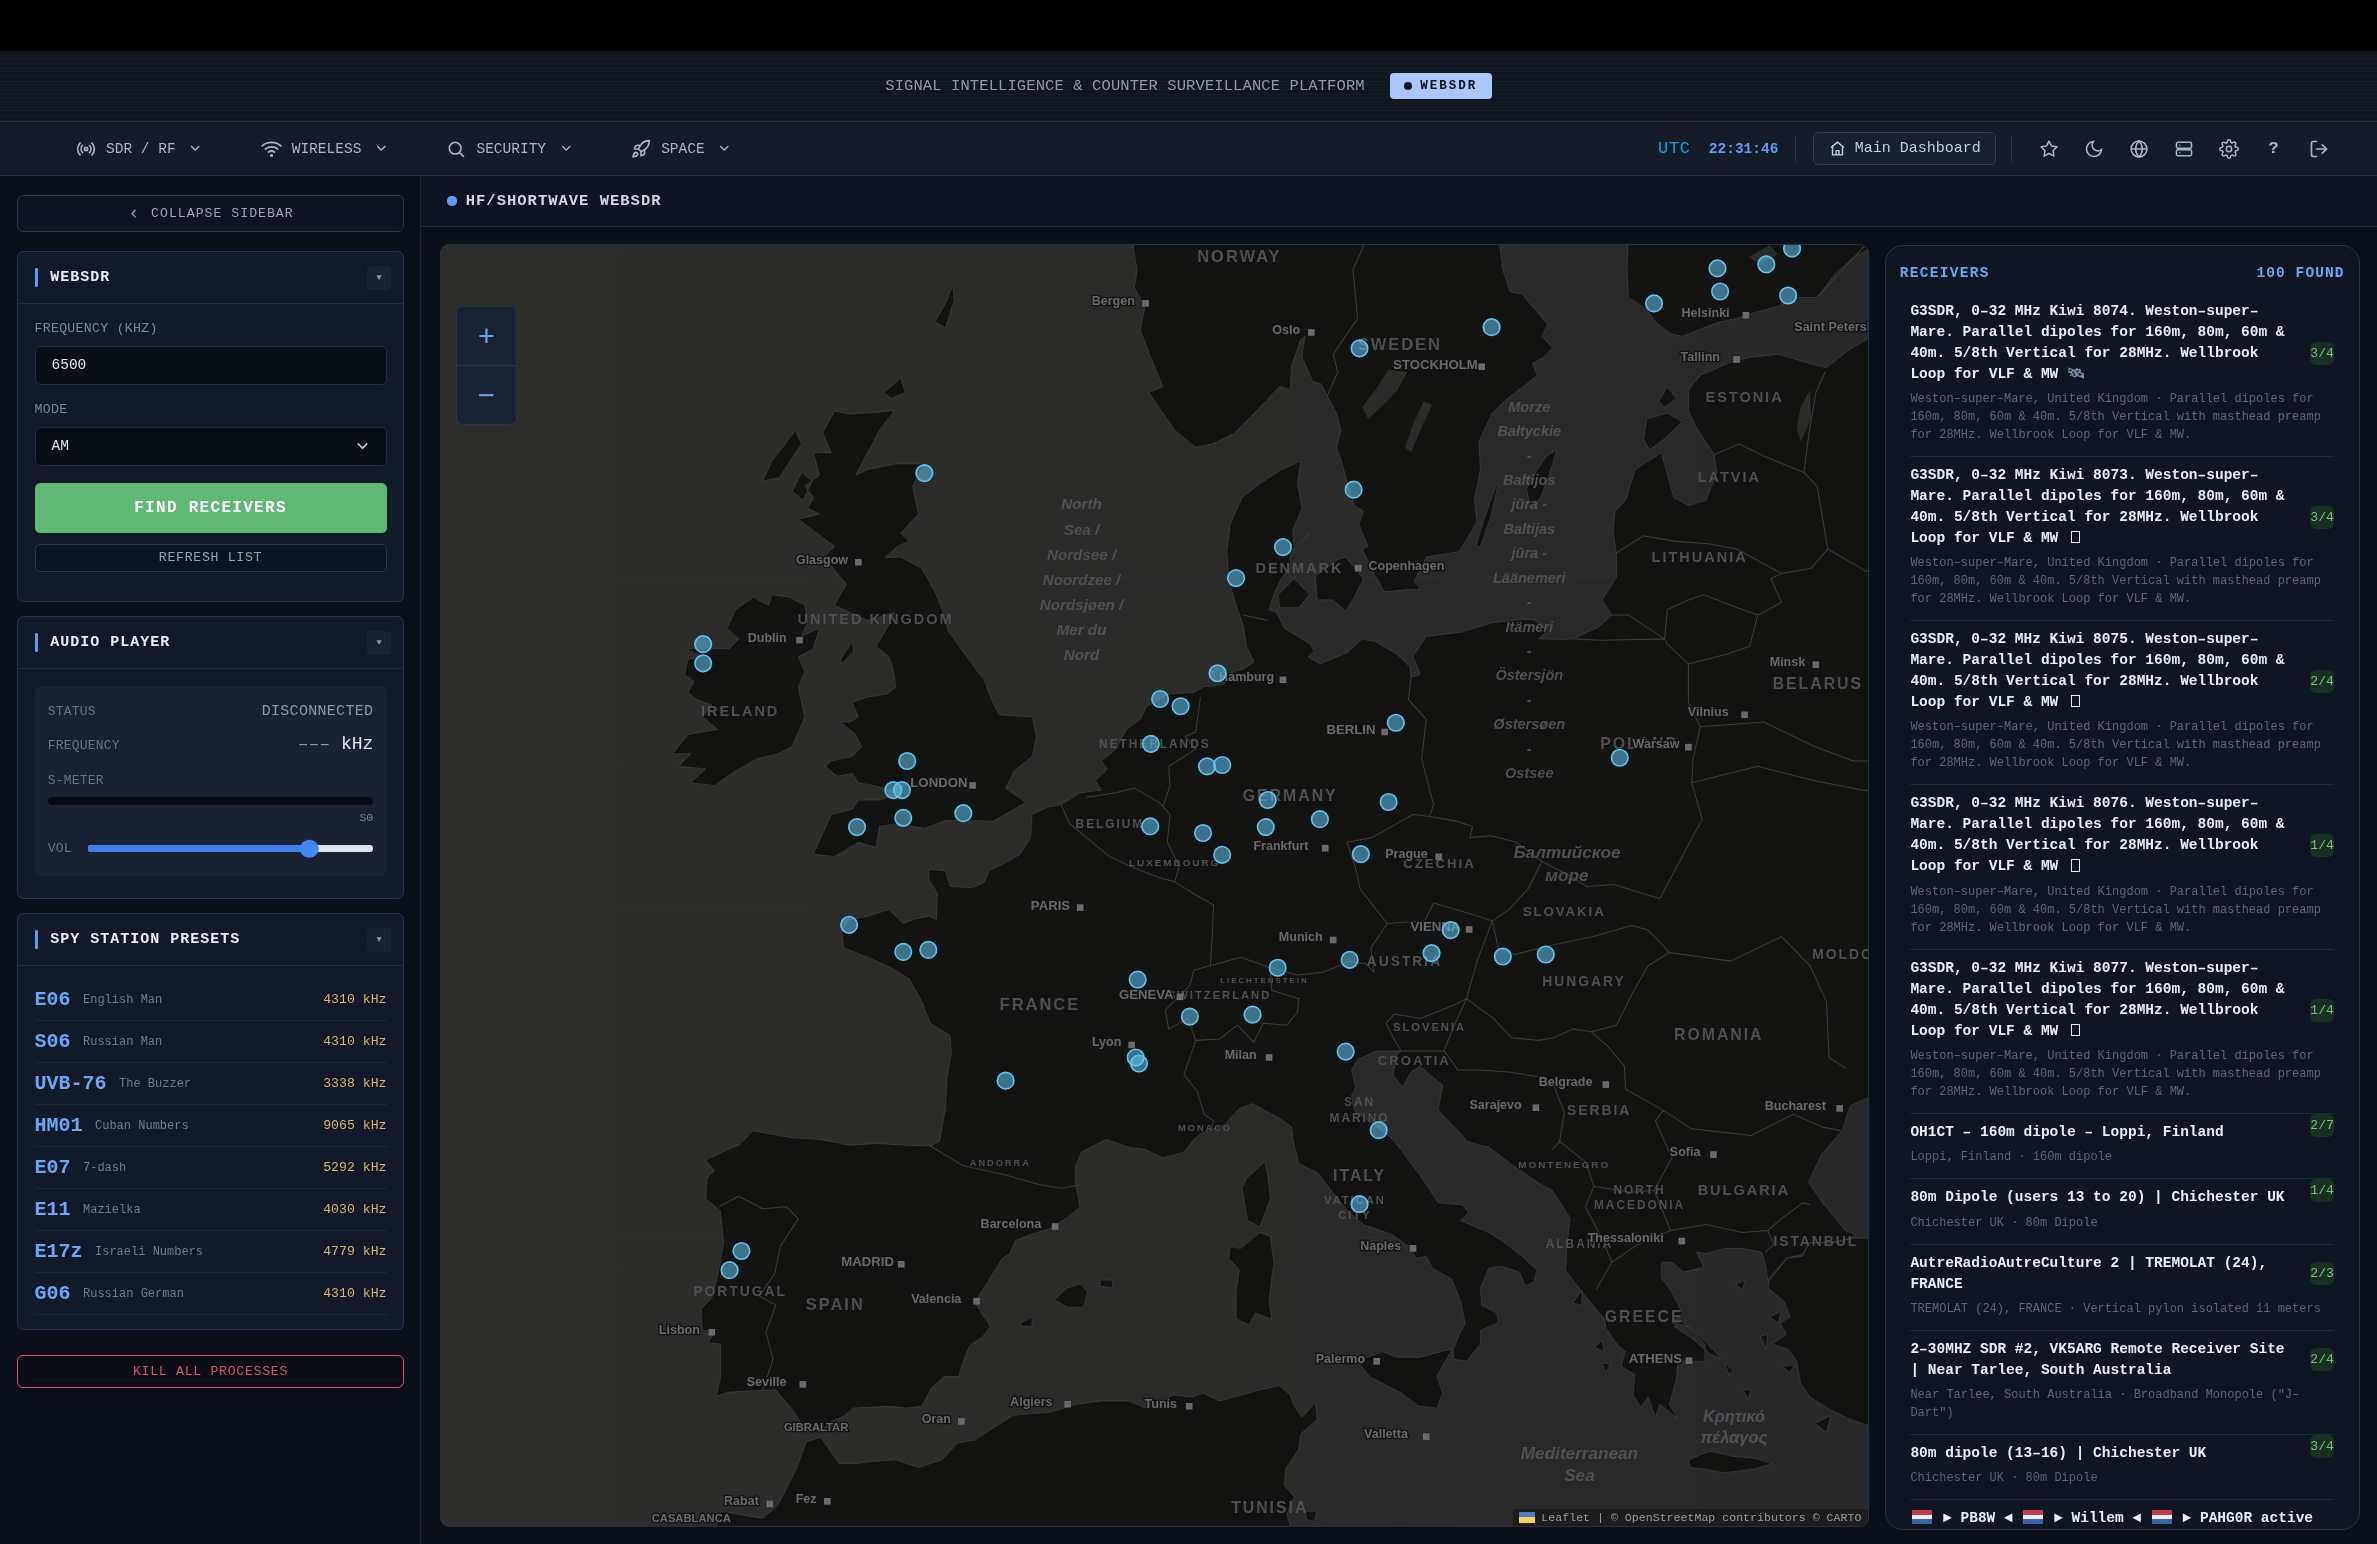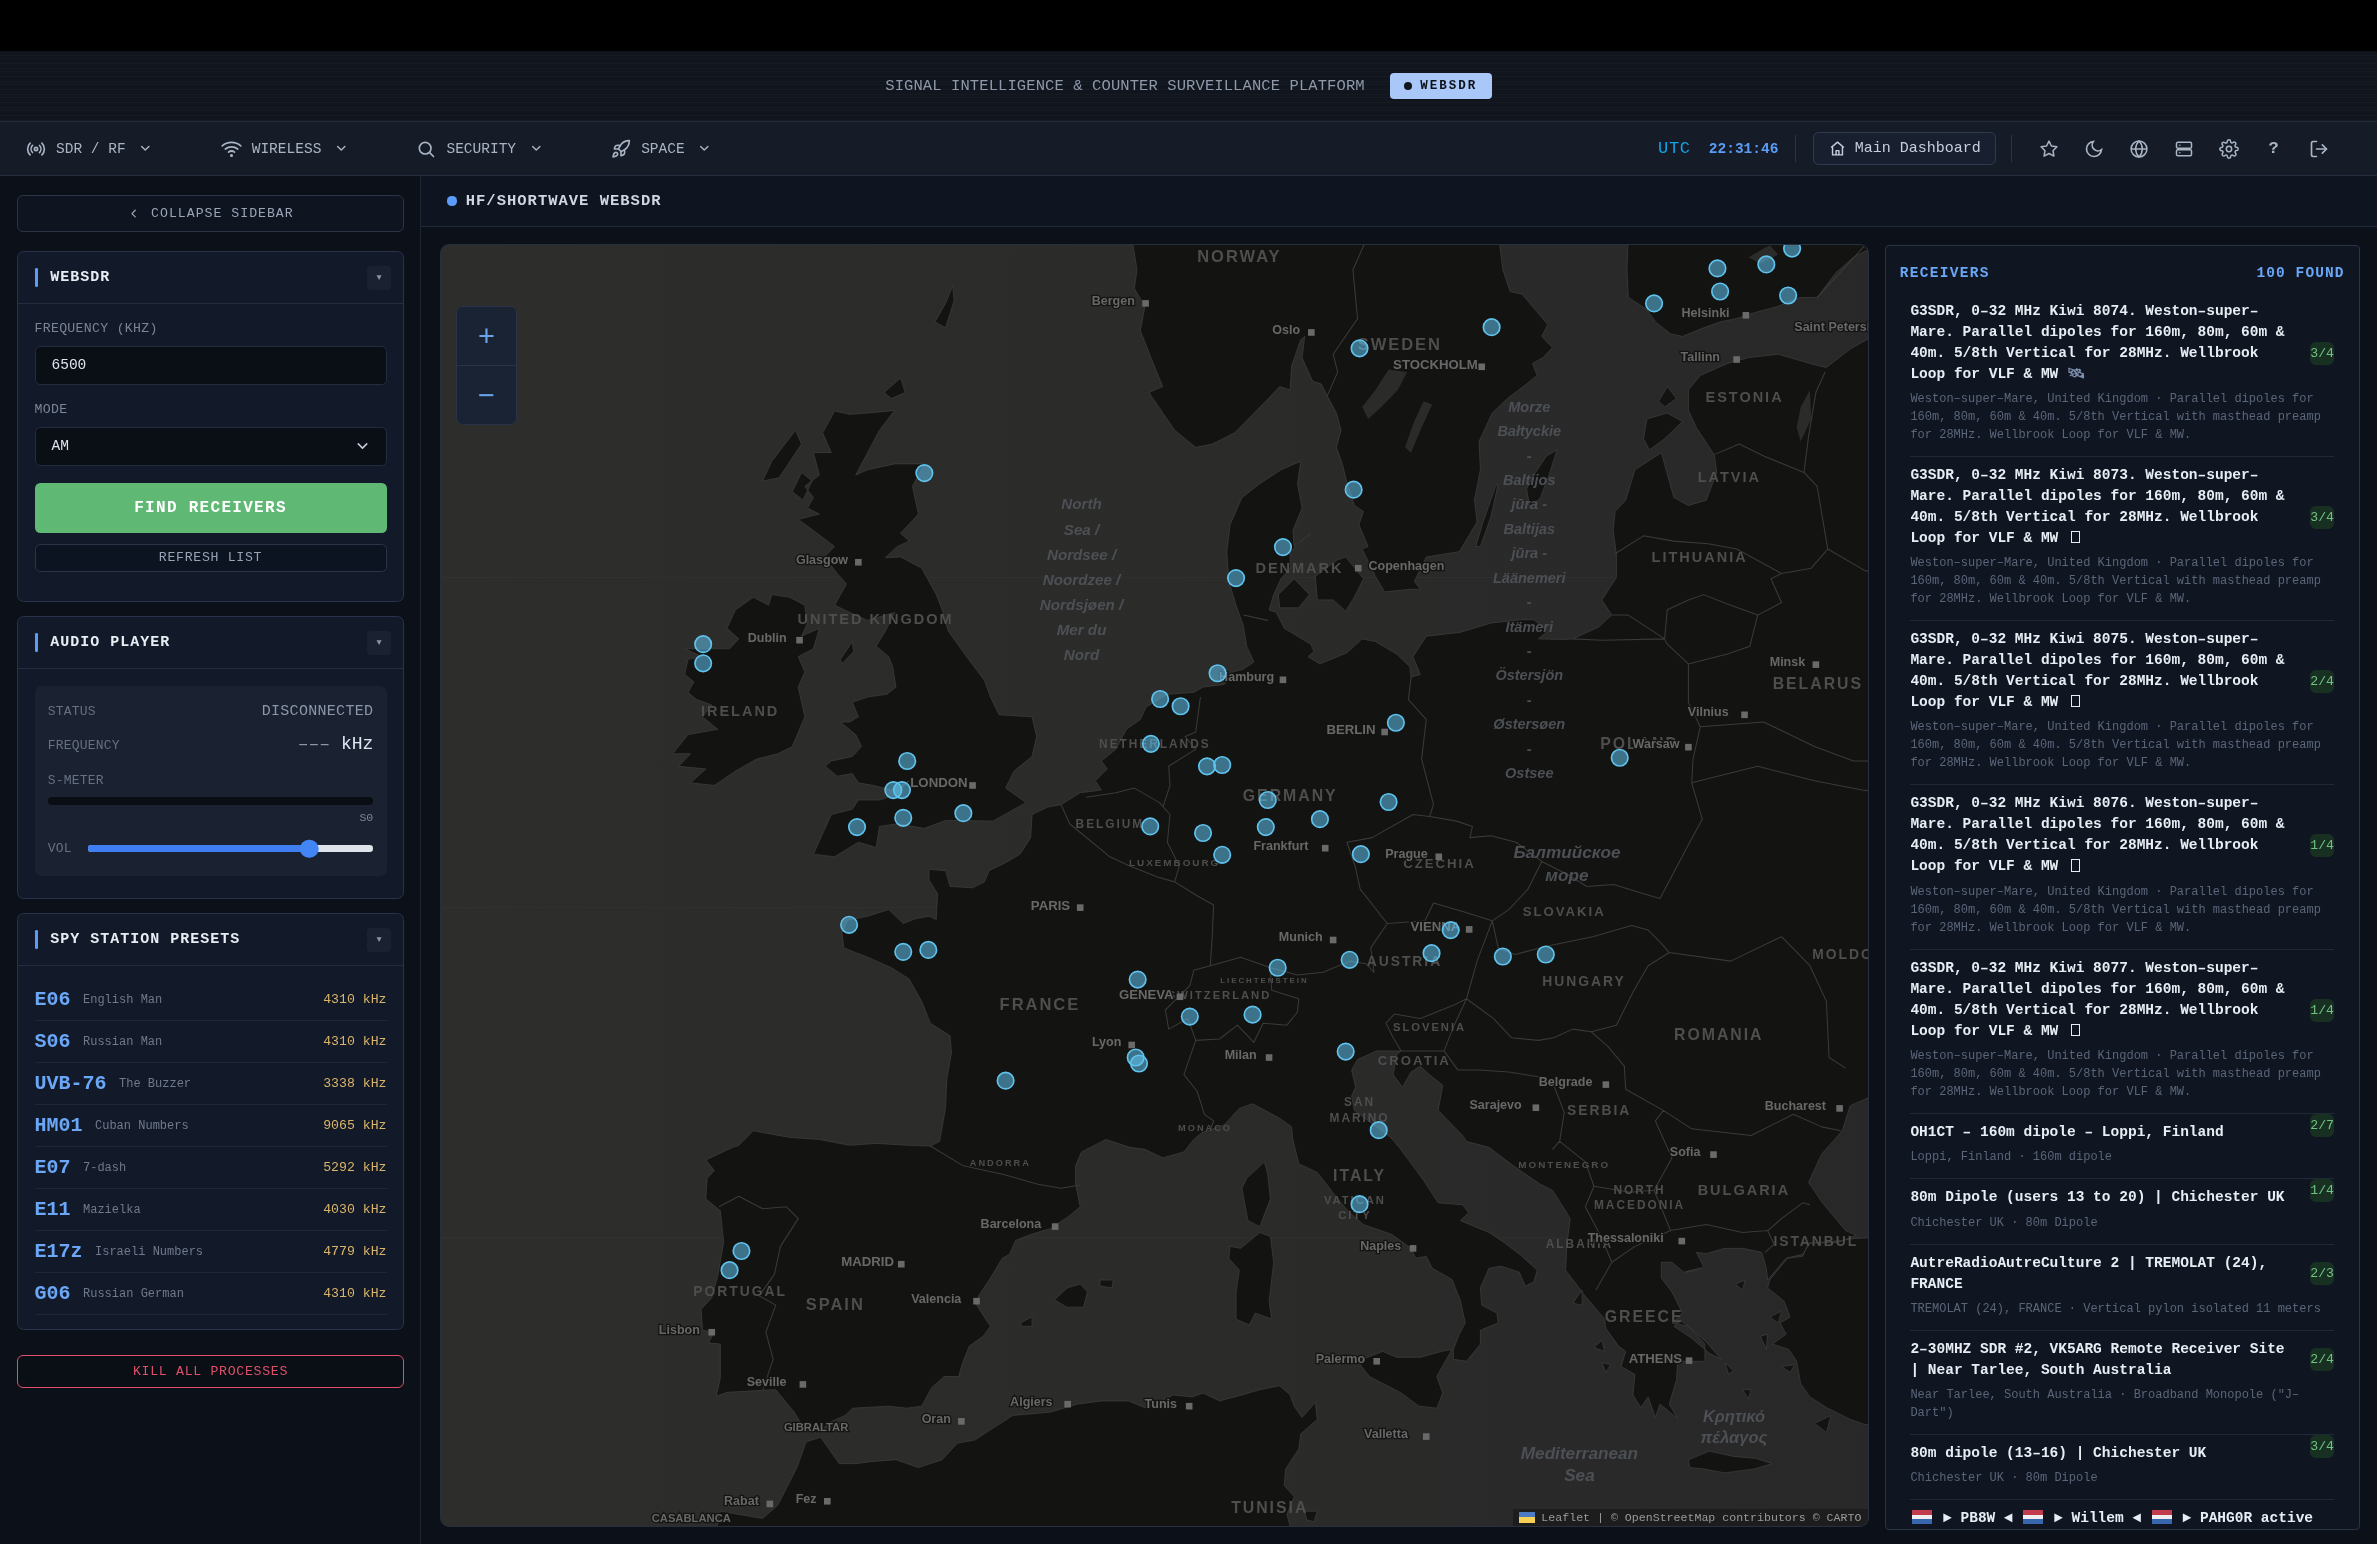--- a/index.html
+++ b/index.html
@@ -6,21 +6,21 @@
 body{background:#0c1119;font-family:"Liberation Mono",monospace;color:#c7d1df;position:relative}
 .hdr{position:absolute;left:0;top:51px;height:70px;width:2377px;background:#10151e;
  background-image:repeating-linear-gradient(0deg,rgba(255,255,255,0.022) 0 0.7px,transparent 0.7px 2.6px)}
 .hdr-in{height:100%;display:flex;align-items:center;justify-content:center;gap:25px}
 .hdr-title{color:#8e99aa;font-size:15.5px;letter-spacing:0.1px}
 .pill{background:#a9c7f8;color:#0c1117;font-weight:bold;font-size:12.5px;letter-spacing:2px;
  border-radius:4px;padding:6px 14.5px;display:flex;align-items:center;gap:8px}
 .pill .dot{width:8px;height:8px;border-radius:50%;background:#10151e;display:inline-block}
 .nav{position:absolute;left:0;top:121px;width:2377px;height:55px;background:#151b27;
  border-top:0.7px solid #252e3f;border-bottom:0.7px solid #252e3f;display:flex;align-items:center}
-.nav-l{display:flex;align-items:center;gap:10px;padding-left:26px;flex:1}
+.nav-l{display:flex;align-items:center;gap:0;padding-left:76px;flex:1}
 .nav-item{display:flex;align-items:center;gap:10px;margin-right:58px;color:#a8b3c4;font-size:14.5px;letter-spacing:0}
 .nav-item svg{stroke:#a8b3c4}
 .chev{margin-left:2.6px}
 .nav-r{display:flex;align-items:center;padding-right:36px;gap:0}
 .utc{color:#0ea5e9;font-size:17px;letter-spacing:0.7px;margin-right:18px}
 .clock{color:#5b9cf6;font-size:14.5px;font-weight:bold;letter-spacing:0}
 .vdiv{width:0.7px;height:26.4px;background:#2a3445;margin:0 17px}
 .mdb{display:flex;align-items:center;gap:9.2px;border:0.7px solid #2f3a4f;background:#182030;
  border-radius:5.3px;padding:7.3px 14.5px;color:#c6cfdc;font-size:15px;letter-spacing:0}
 .icn{width:20px;height:20px;margin:0 12.5px;display:inline-block}
@@ -63,21 +63,21 @@
 .pname{color:#6f7a8c;font-size:12px;flex:1}
 .pfreq{color:#d9b469;font-size:13.2px}
 .kill{top:1179px;height:33px;border:1.3px solid #e0506a;color:#e0506a;font-size:13.2px;letter-spacing:0.7px;background:#0a0e15}
 .crumb{position:absolute;left:421px;top:176px;width:1956px;height:51px;background:#0f1520;border-bottom:0.7px solid #222b3c;
  display:flex;align-items:center;padding-left:26.4px;gap:9.2px}
 .crumb .bdot{width:9.2px;height:9.2px;border-radius:50%;background:#5a9cf8}
 .crumb .btxt{color:#cfd7e2;font-weight:bold;font-size:15.5px;letter-spacing:1px}
 .mapbox{position:absolute;left:440px;top:244px;width:1429px;height:1283px;border-radius:9.2px;overflow:hidden;
  border:0.7px solid #26303f;background:#2c2c2a}
 .rcv{position:absolute;left:1885px;top:245px;width:475px;height:1285px;background:#0f1622;border:0.7px solid #2a3444;
- border-radius:4px;overflow:hidden}
+ border-radius:18px;overflow:hidden}
 .rcv-in{padding:18.5px 25px 0 24.4px}
 .rhead{display:flex;justify-content:space-between;align-items:center;margin:0 -10.6px 20px -10.6px}
 .rtitle{color:#69a6f5;font-weight:bold;font-size:14.5px;letter-spacing:1.3px}
 .rfound{color:#69a6f5;font-weight:bold;font-size:14.5px;letter-spacing:1.1px}
 .ritem{position:relative;padding:8px 0 12px 0;border-bottom:0.7px solid #1f2937}
 .ritem:last-child{border-bottom:none}
 .rtit{color:#e8edf4;font-weight:bold;font-size:14.5px;line-height:21px;width:388px;word-wrap:break-word}
 .rdesc{color:#5a6578;font-size:12px;line-height:18px;margin-top:5.3px;width:419px}
 .badge{position:absolute;right:0;background:#183022;color:#6fc283;font-size:13.2px;border-radius:6px;padding:4px 0}
 .tofu{display:inline-block;width:0.62em;height:0.85em;border:1.3px solid #e8edf4;vertical-align:-1.3px;margin-left:4px}

